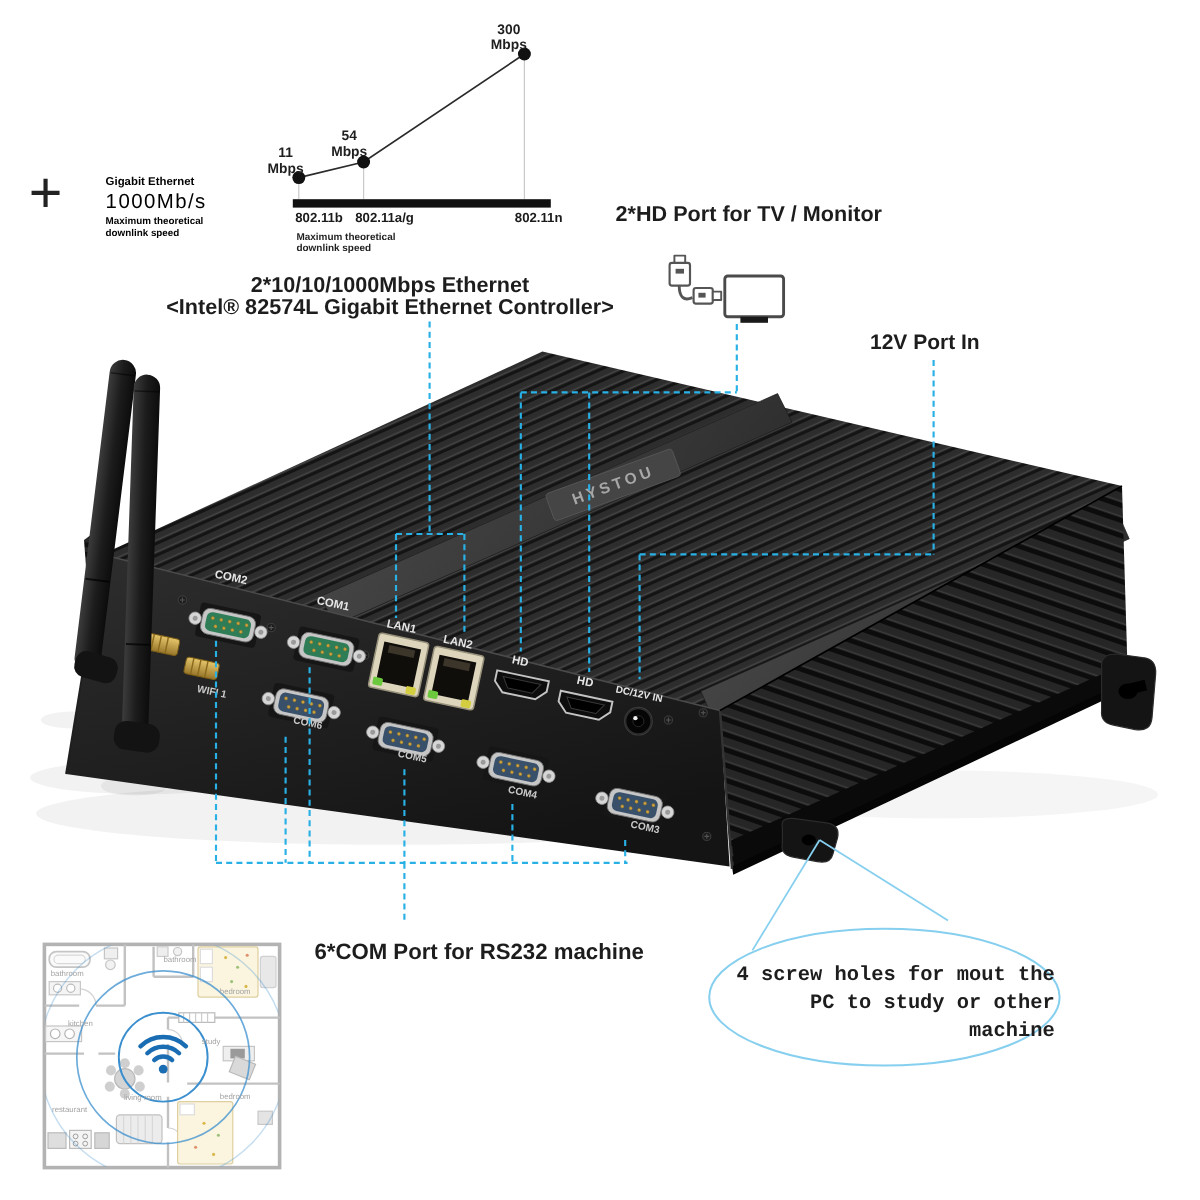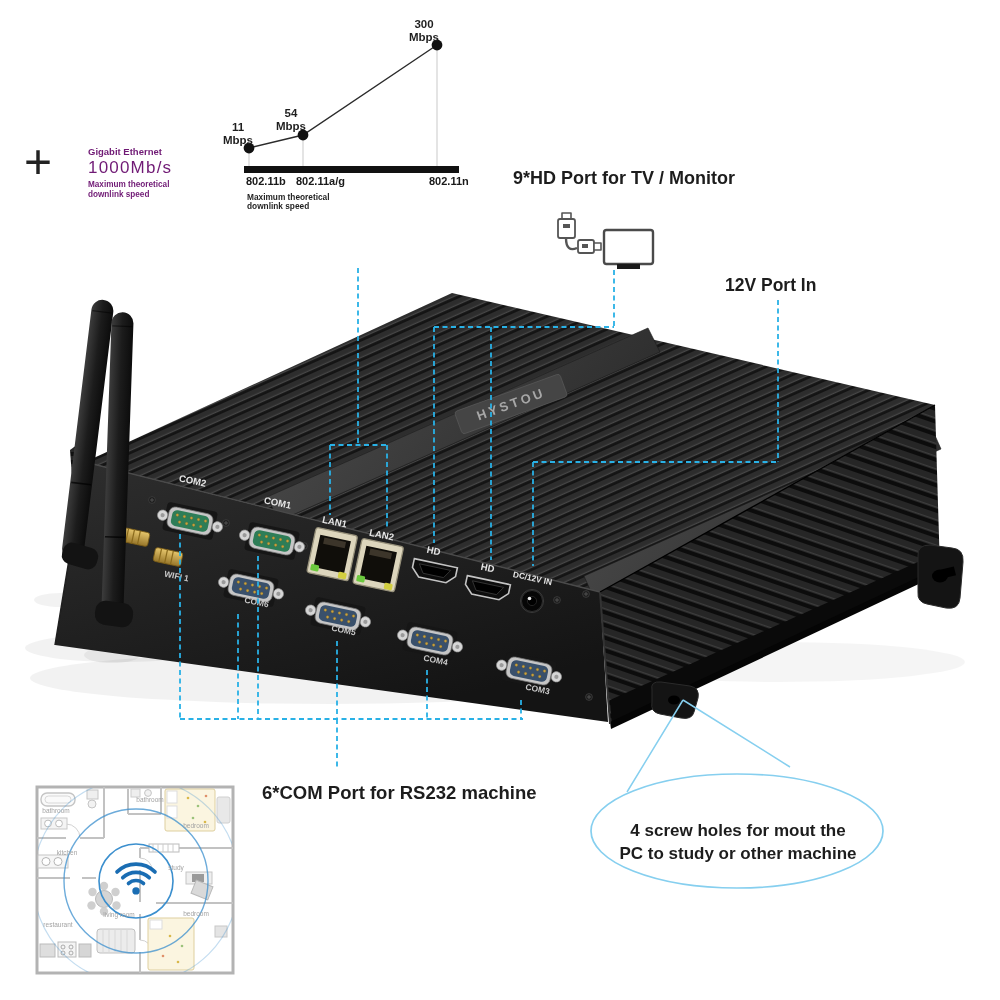--- a/index.html
+++ b/index.html
@@ -4,22 +4,22 @@
 <style>
   html,body{margin:0;padding:0;background:#fff;}
   .canvas{position:relative;width:1000px;height:1000px;background:#ffffff;overflow:hidden;
           font-family:"Liberation Sans",sans-serif;}
   .abs{position:absolute;}
   .label{position:absolute;color:#1d1d1d;font-weight:700;white-space:nowrap;}
   .txt-hd{left:513px;top:168px;font-size:18px;}
   .txt-power{left:725px;top:275px;font-size:17.5px;}
   .txt-eth{left:120px;top:228px;width:410px;text-align:center;font-size:18px;line-height:1.08;white-space:normal;}
   .txt-com{left:262px;top:782px;font-size:18.5px;}
-  .txt-screw{left:597px;top:820px;width:282px;text-align:center;font-size:17px;line-height:1.35;white-space:normal;}
-  .gig{left:88px;top:146px;color:#701a75;}
+  .txt-screw{left:597px;top:803px;width:282px;text-align:right;font-size:17px;line-height:1.35;white-space:normal;font-family:Liberation Mono, monospace;}
+  .gig{left:88px;top:146px;color:#000000;}
   .gig .t1{font-size:9.5px;font-weight:700;}
   .gig .t2{font-size:17px;font-weight:400;letter-spacing:1.2px;margin-top:1px;text-align:center;}
   .gig .t3{font-size:8.2px;font-weight:700;line-height:1.18;margin-top:2px;}
   .plus{left:24px;top:138px;font-size:48px;font-weight:400;color:#222;line-height:1;}
   svg text{font-family:"Liberation Sans",sans-serif;}
   .cnum{font-size:11.5px;font-weight:700;fill:#1f1f1f;text-anchor:middle;}
   .ctick{font-size:11px;font-weight:700;fill:#1a1a1a;}
   .ccap{font-size:8.3px;font-weight:700;fill:#1f1f1f;}
   .plabel{font-size:9.5px;font-weight:700;fill:#e6e6e6;text-anchor:middle;}
   .plabel-sm{font-size:8.3px;font-weight:700;fill:#e6e6e6;text-anchor:middle;}
@@ -391,21 +391,25 @@
 <div class="label plus">+</div>
 <div class="abs gig">
   <div class="t1">Gigabit Ethernet</div>
   <div class="t2">1000Mb/s</div>
   <div class="t3">
     <div>Maximum theoretical</div>
     <div>downlink speed</div>
   </div>
 </div>
 
-<div class="label txt-hd">9*HD Port for TV / Monitor</div>
+<div class="label txt-hd">2*HD Port for TV / Monitor</div>
 <div class="label txt-power">12V Port In</div>
+<div class="label txt-eth">
+  <div>2*10/10/1000Mbps Ethernet</div>
+  <div>&lt;Intel® 82574L Gigabit Ethernet Controller&gt;</div>
+</div>
 <div class="label txt-com">6*COM Port for RS232 machine</div>
 <div class="label txt-screw">
   <div>4 screw holes for mout the</div>
   <div>PC to study or other machine</div>
 </div>
 
 </div>
 
 </body></html>

